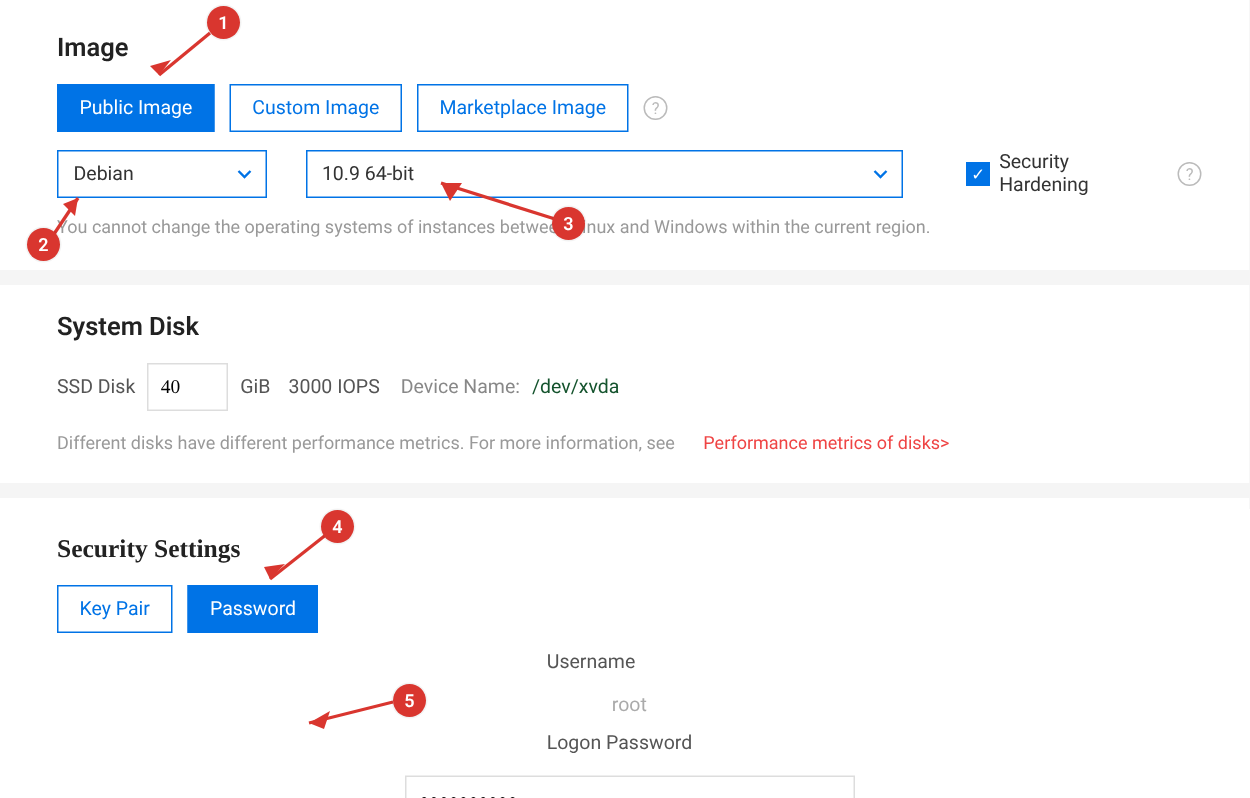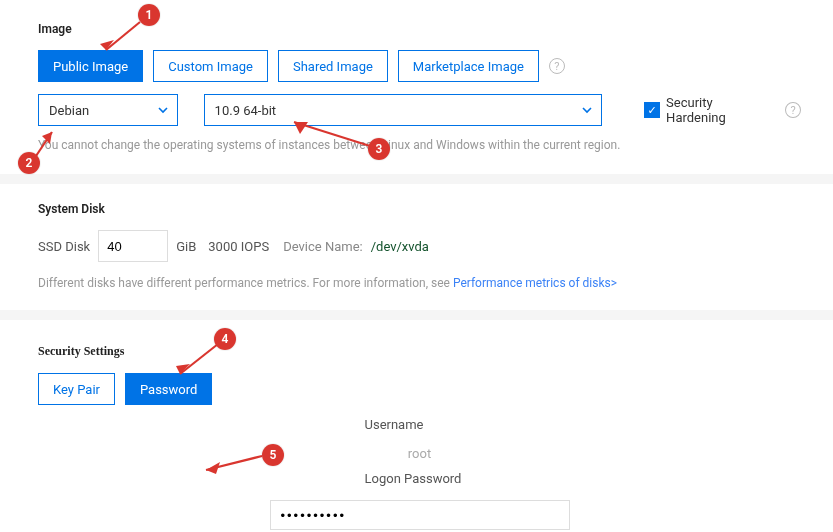--- a/index.html
+++ b/index.html
@@ -12,21 +12,21 @@
     height: 532px;
     overflow: hidden;
   }
   .panel {
     background: #fff;
     padding: 18px 32px 18px 38px;
     margin-bottom: 10px;
     position: relative;
   }
   .section-title {
-    font-size: 12px;
+    font-size: 17px;
     font-weight: 600;
     color: #222;
     margin-bottom: 14px;
   }
   .btn-row {
     display: flex;
     align-items: center;
     gap: 10px;
     margin-bottom: 12px;
   }
@@ -112,29 +112,31 @@
   }
   .disk-row {
     display: flex;
     align-items: center;
     gap: 8px;
     margin-bottom: 12px;
     font-size: 13px;
     color: #555;
   }
   .num-input {
-    width: 70px;
+    width: 54px;
     height: 32px;
     border: 1px solid #ddd;
     padding: 0 8px;
     font-size: 13px;
+    font-family: Liberation Serif, serif;
   }
   .link {
-    color: #3b82f6;
-    cursor: pointer;
+    color: #ef4444;
+    cursor: pointer;
+    margin-left: 16px;
   }
   .field-row {
     display: flex;
     align-items: center;
     gap: 14px;
     margin-bottom: 10px;
     font-size: 13px;
     color: #555;
     flex-direction: column;
   }
@@ -173,21 +175,20 @@
 </style>
 </head>
 <body>
 
 <div class="panel" style="padding-top:22px;padding-bottom:20px;">
   <div class="section-title">Image</div>
 
   <div class="btn-row">
     <div class="btn active">Public Image</div>
     <div class="btn">Custom Image</div>
-    <div class="btn">Shared Image</div>
     <div class="btn">Marketplace Image</div>
     <span class="help-icon">?</span>
   </div>
 
   <div class="select-row">
     <div class="select os">
       <span>Debian</span>
       <span class="chev">
         <svg viewBox="0 0 12 12">
             <path d="M2 4 L6 8 L10 4" stroke="#0073e6" stroke-width="1.6" fill="none"></path>

